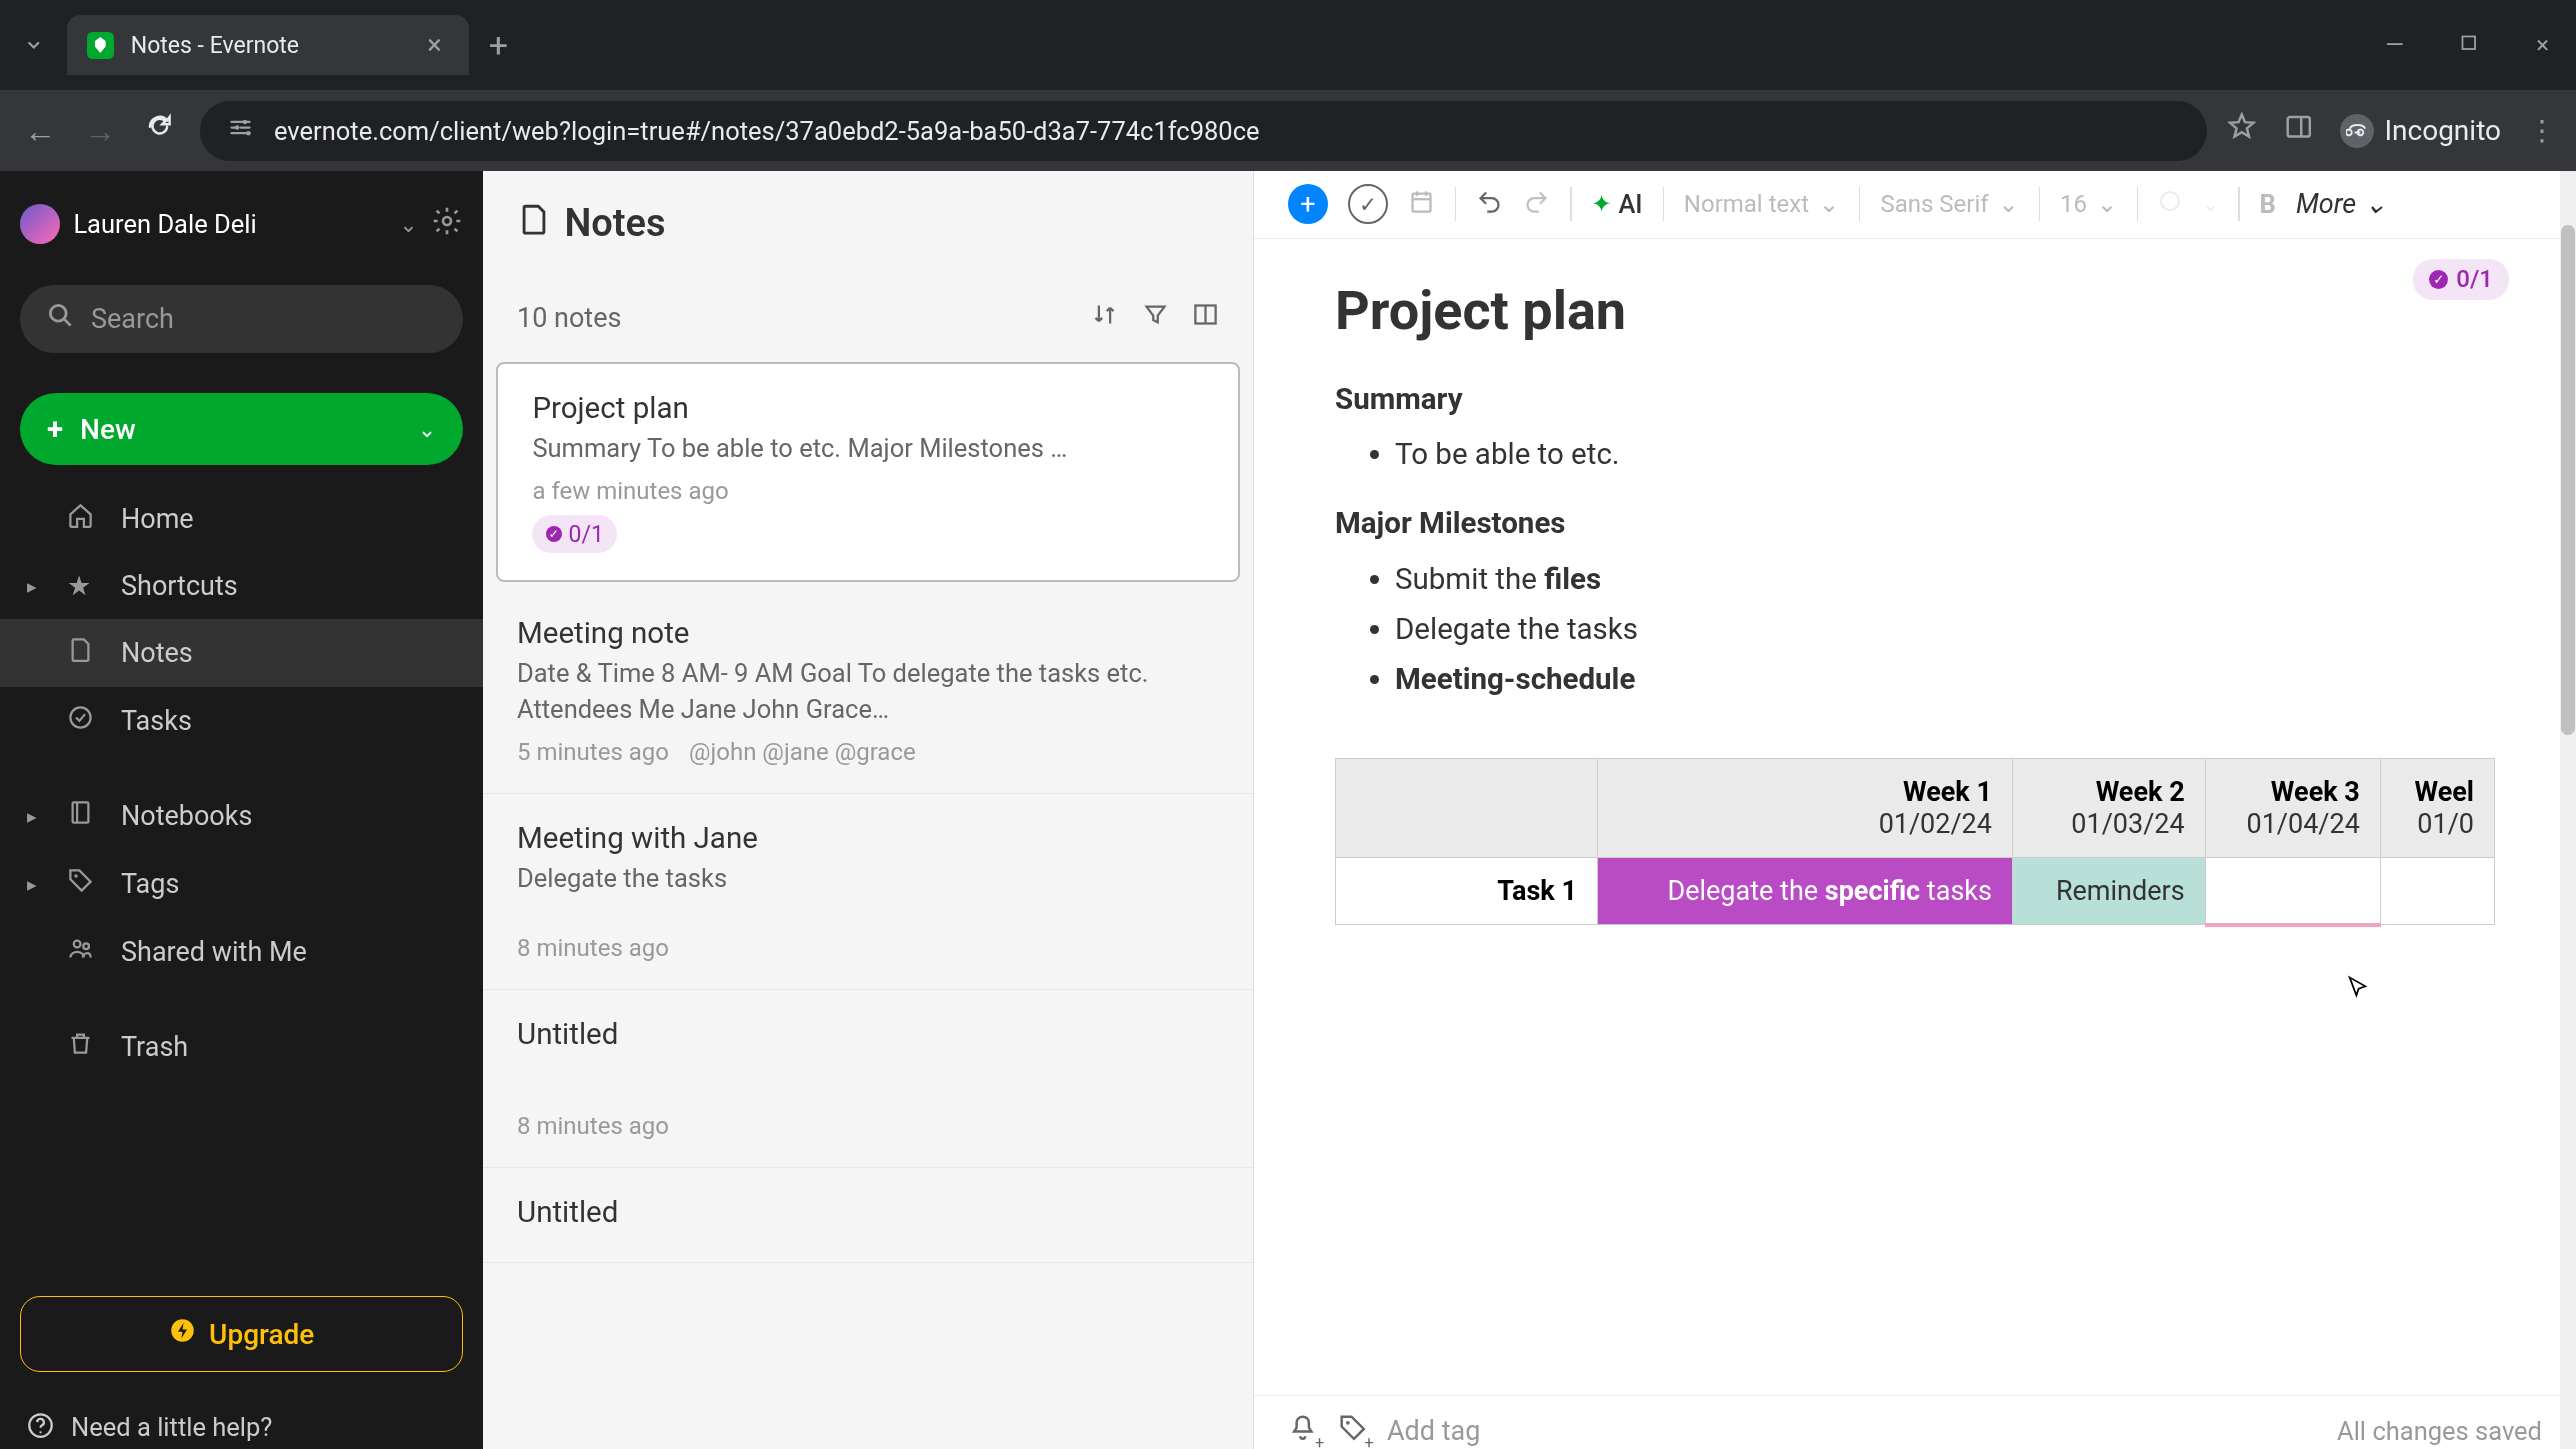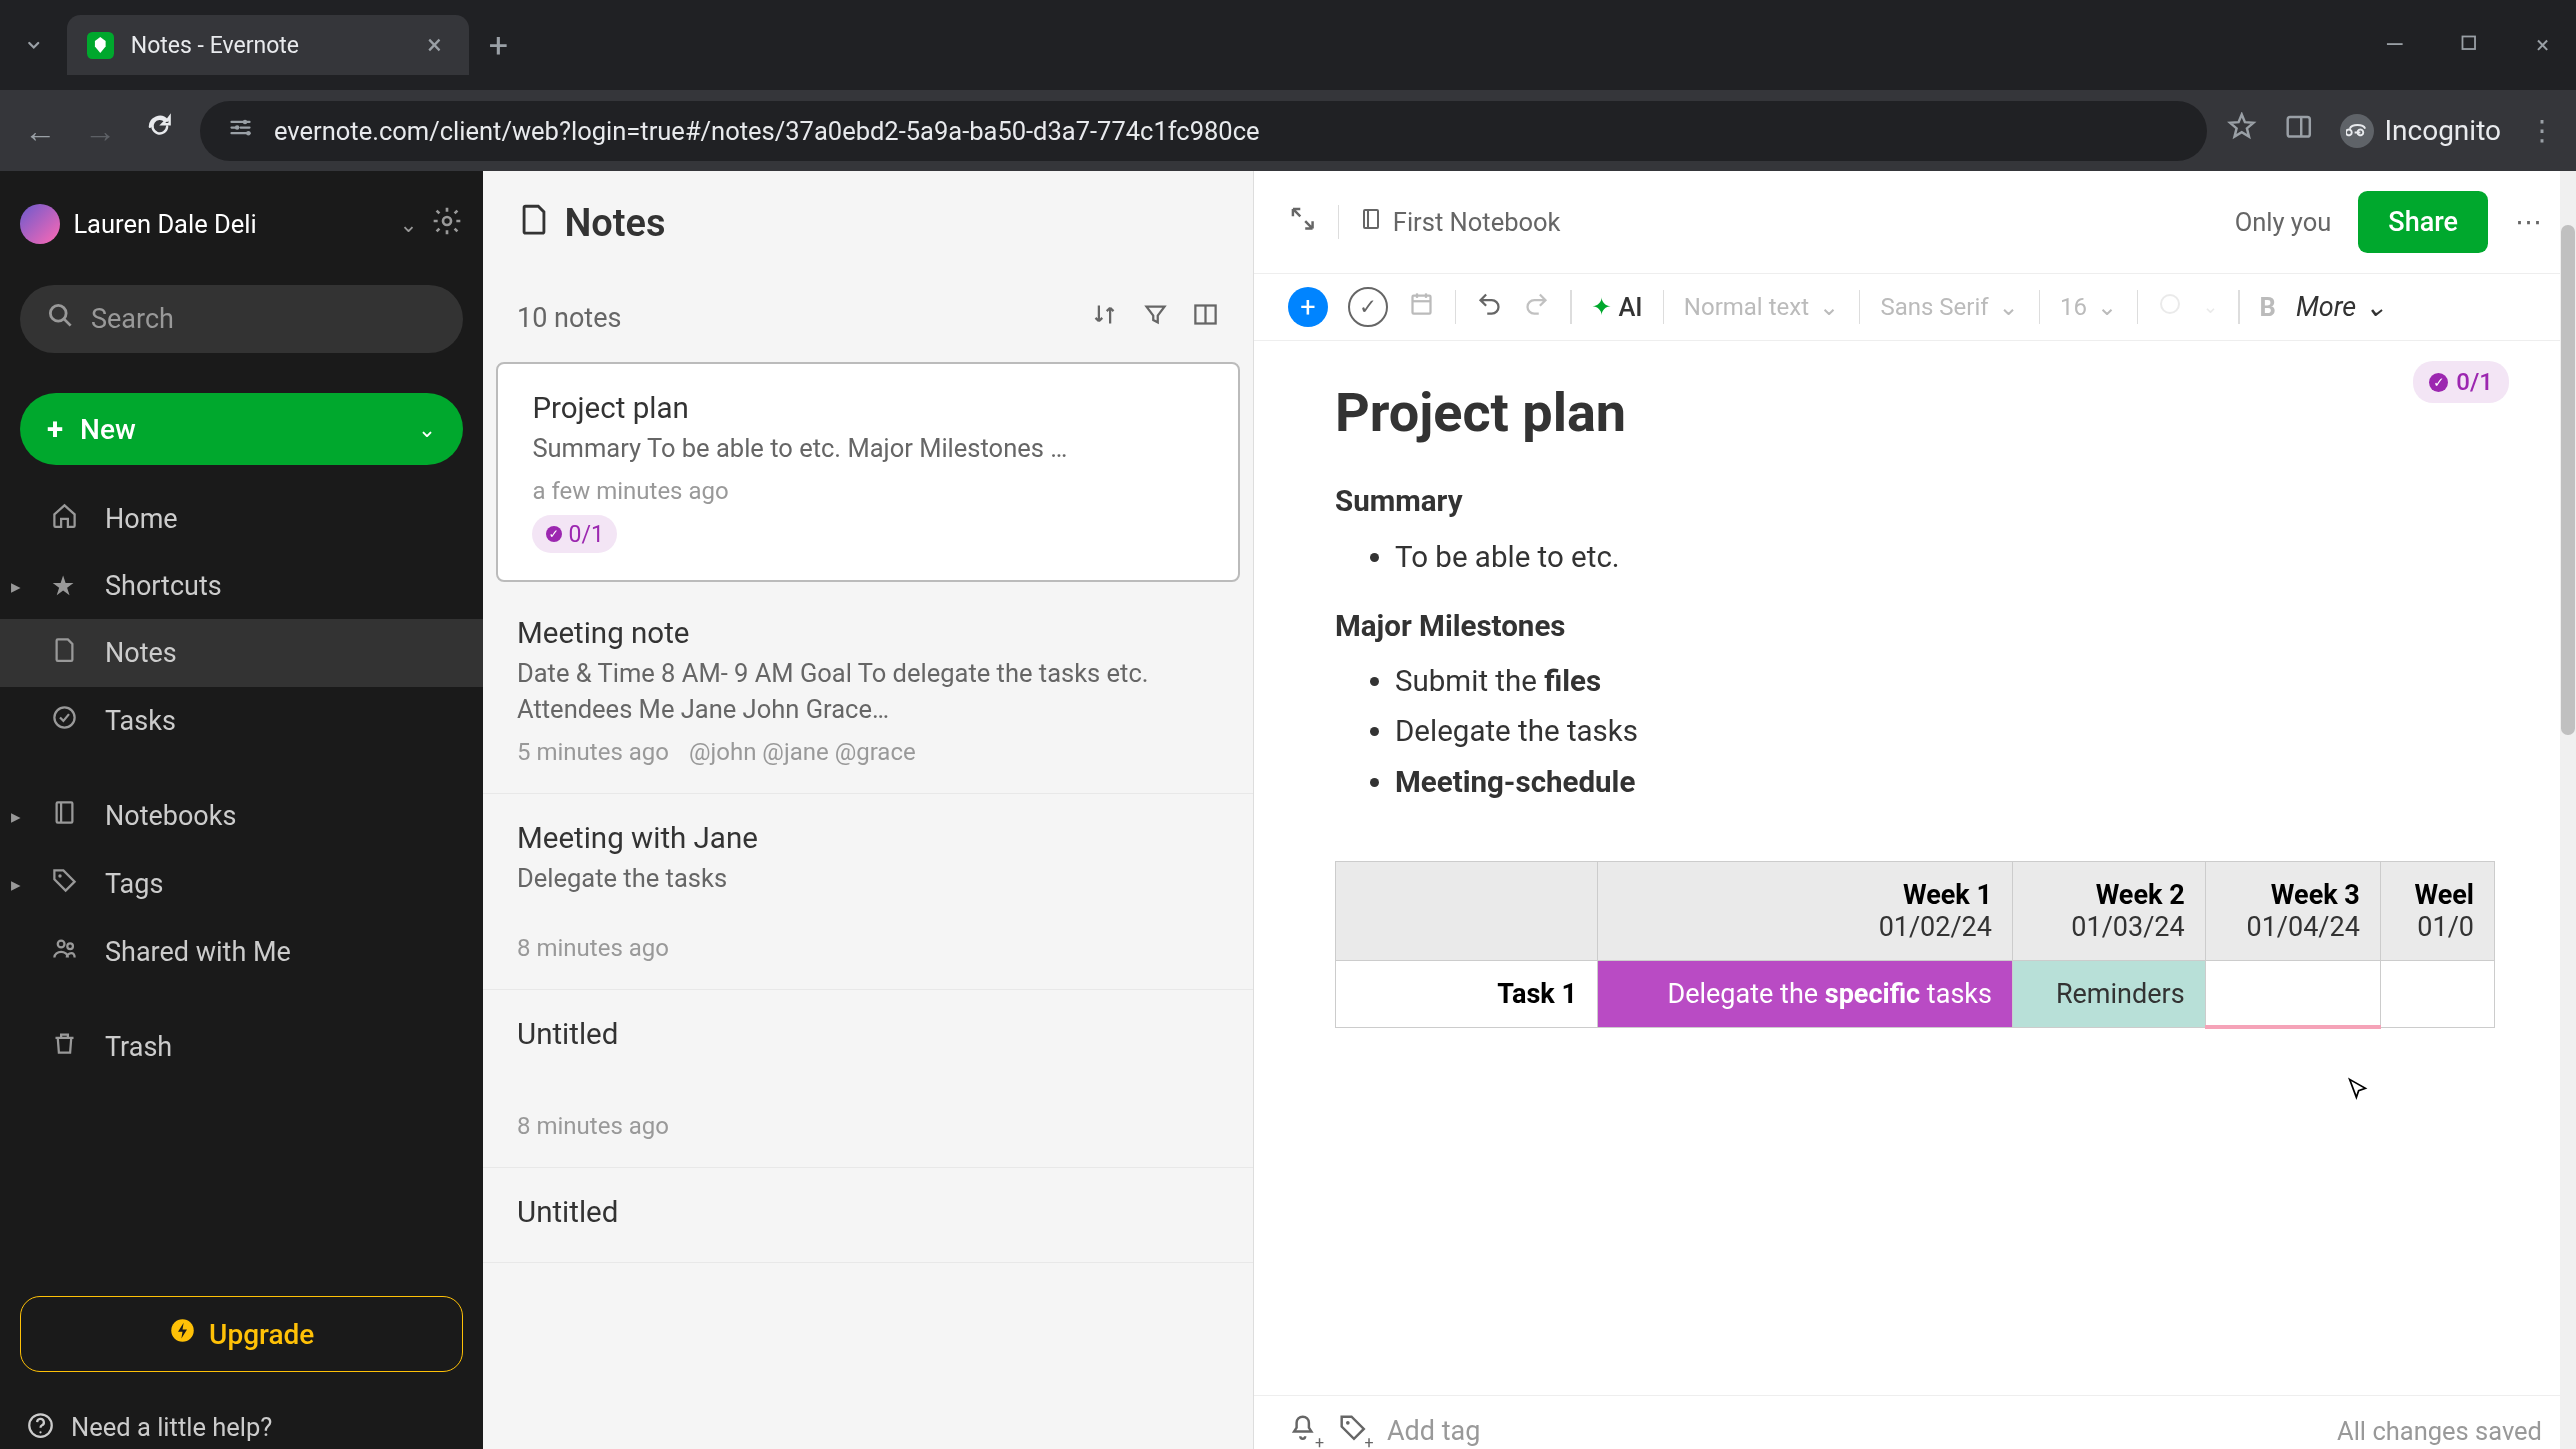--- a/index.html
+++ b/index.html
@@ -43,21 +43,21 @@
 .search-box { margin: 27px 20px; background: #333; border-radius: 40px; padding: 17px 27px; display: flex; align-items: center; gap: 17px; }
 .search-box .icon { color: #999; font-size: 27px; }
 .search-box .text { color: #999; font-size: 27px; }
 
 .new-btn { margin: 13.4px 20px 20px; background: #00a82d; border-radius: 40px; padding: 19px 27px; display: flex; align-items: center; gap: 17px; cursor: pointer; }
 .new-btn .plus { color: #fff; font-size: 29.5px; font-weight: bold; }
 .new-btn .text { color: #fff; font-size: 28px; font-weight: 500; flex: 1; }
 .new-btn .chev { color: #fff; font-size: 21.5px; }
 
 .nav-items { flex: 1; }
-.nav-item { display: flex; align-items: center; padding: 17px 11px; gap: 20px; cursor: pointer; font-size: 27px; color: #ccc; }
+.nav-item { display: flex; align-items: center; padding: 17px 27px; gap: 20px; cursor: pointer; font-size: 27px; color: #ccc; }
 .nav-item.active { background: #333; }
 .nav-item .expand { width: 20px; color: #999; font-size: 19px; }
 .nav-item .icon { width: 34px; color: #999; font-size: 27px; }
 
 .upgrade-btn { margin: 20px; border: 1.3px solid #ffc107; border-radius: 20px; padding: 20px; display: flex; align-items: center; justify-content: center; gap: 13.4px; cursor: pointer; }
 .upgrade-btn .icon { color: #ffc107; font-size: 27px; }
 .upgrade-btn .text { color: #ffc107; font-size: 28px; font-weight: 500; }
 
 .help-row { display: flex; align-items: flex-start; padding: 20px 27px; gap: 17px; color: #ccc; font-size: 25.5px; cursor: pointer; }
 .help-row .icon { font-size: 27px; }
@@ -394,42 +394,20 @@
       <div style="height:54px"></div>
       <div class="note-time">8 minutes ago</div>
     </div>
 
     <div class="note-item">
       <div class="note-title">Untitled</div>
     </div>
   </div>
 
   <div class="editor">
-    <div class="editor-header">
-      <span class="expand-btn">
-        <svg width="29.5" height="29.5" viewBox="0 0 24 24">
-            <path d="M4 4h6M4 4v6M4 4l6 6M20 20h-6M20 20v-6M20 20l-6-6" stroke="#666" stroke-width="2" fill="none"></path>
-          </svg>
-      </span>
-      <div style="width:1.3px;height:34px;background:#ddd"></div>
-      <span class="notebook-btn">
-        <span class="icon">
-          <svg width="24" height="24" viewBox="0 0 24 24">
-              <rect x="5" y="3" width="14" height="18" rx="1" stroke="#666" stroke-width="2" fill="none"></rect>
-              <line x1="9" y1="3" x2="9" y2="21" stroke="#666" stroke-width="2"></line>
-            </svg>
-        </span>
-        <span>First Notebook</span>
-      </span>
-      <div class="editor-header-right">
-        <span class="only-you">Only you</span>
-        <span class="share-btn">Share</span>
-        <span class="more-btn">⋯</span>
-      </div>
-    </div>
 
     <div class="editor-toolbar">
       <span class="tb-add">+</span>
       <span class="tb-check">✓</span>
       <span class="tb-btn">
         <svg width="27" height="27" viewBox="0 0 24 24">
             <rect x="4" y="5" width="16" height="16" rx="1" stroke="#bbb" stroke-width="2" fill="none"></rect>
             <line x1="4" y1="10" x2="20" y2="10" stroke="#bbb" stroke-width="2"></line>
             <line x1="8" y1="3" x2="8" y2="7" stroke="#bbb" stroke-width="2"></line>
             <line x1="16" y1="3" x2="16" y2="7" stroke="#bbb" stroke-width="2"></line>

